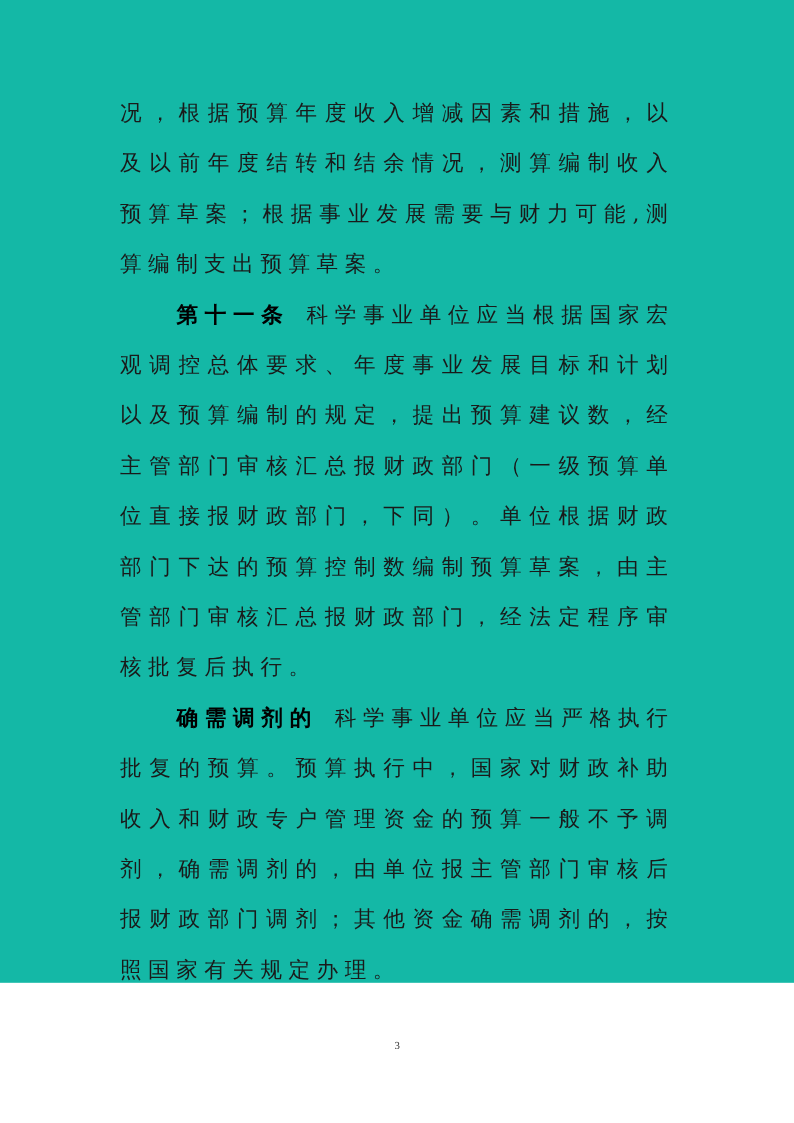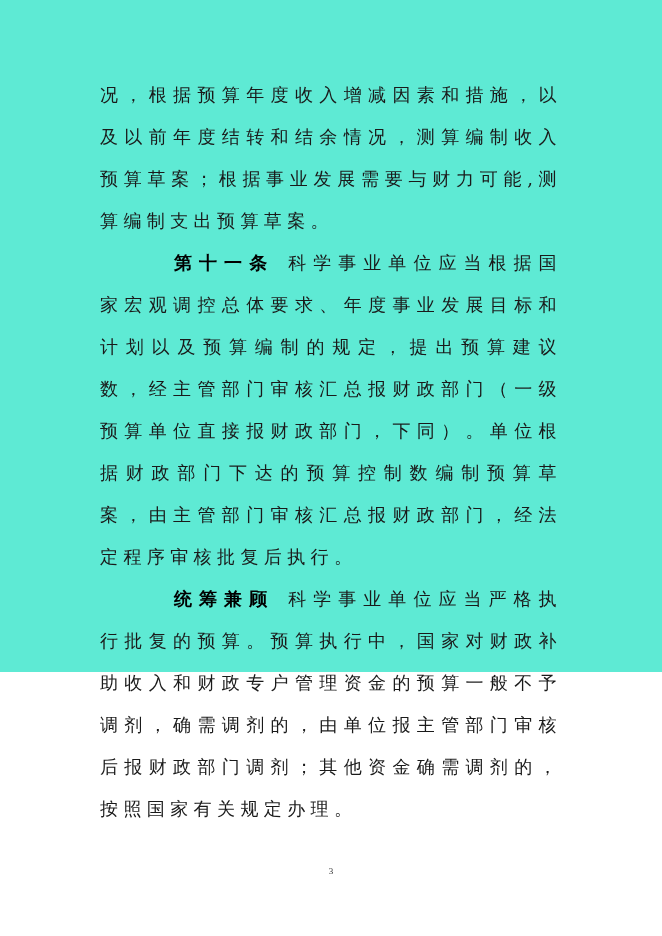--- a/index.html
+++ b/index.html
@@ -1,51 +1,50 @@
 <!DOCTYPE html>
 <html><head>
 <meta charset="utf-8">
 <style>
   html, body { margin: 0; padding: 0; background: #ffffff; }
   body { width: 662px; height: 936px; position: relative; overflow: hidden; }
   .page {
-    position: absolute; left: 0; top: 0; width: 662px; height: 672px;
-    background: #5eead4;
+    position: absolute; left: 0; top: 0; width: 662px; height: 819px;
+    background: #14b8a6;
   }
   .body-text {
     position: absolute; left: 100px; top: 74px; width: 462px;
     font-family: "DejaVu Serif", "Liberation Serif", serif;
     font-size: 18px; line-height: 42px; color: #1a1a1a;
     letter-spacing: 5.4px;
     text-align: justify;
   }
   .para { margin: 0; padding: 0; }
   .para.indent { text-indent: 47px; }
   .article-no {
     font-family: "DejaVu Sans", "Liberation Sans", sans-serif;
     font-weight: bold; color: #000;
     margin-right: 14px;
-    margin-left: 27px;
   }
   .page-number {
     position: absolute; left: 0; width: 662px; top: 866px;
     text-align: center;
     font-family: "Liberation Serif", serif; font-size: 9px; color: #333;
   }
 </style>
 </head>
 <body>
 
 <div class="page">
   <div class="body-text">
     <p class="para">
       <span>况，根据预算年度收入增减因素和措施，以及以前年度结转和结余情况，测算编制收入预算草案；根据事业发展需要与财力可能,测算编制支出预算草案。</span>
     </p>
     <p class="para indent">
       <span class="article-no">第十一条</span><span>科学事业单位应当根据国家宏观调控总体要求、年度事业发展目标和计划以及预算编制的规定，提出预算建议数，经主管部门审核汇总报财政部门（一级预算单位直接报财政部门，下同）。单位根据财政部门下达的预算控制数编制预算草案，由主管部门审核汇总报财政部门，经法定程序审核批复后执行。</span>
     </p>
     <p class="para indent">
-      <span class="article-no">统筹兼顾</span><span>科学事业单位应当严格执行批复的预算。预算执行中，国家对财政补助收入和财政专户管理资金的预算一般不予调剂，确需调剂的，由单位报主管部门审核后报财政部门调剂；其他资金确需调剂的，按照国家有关规定办理。</span>
+      <span class="article-no">确需调剂的</span><span>科学事业单位应当严格执行批复的预算。预算执行中，国家对财政补助收入和财政专户管理资金的预算一般不予调剂，确需调剂的，由单位报主管部门审核后报财政部门调剂；其他资金确需调剂的，按照国家有关规定办理。</span>
     </p>
 
   </div>
   <div class="page-number">3</div>
 </div>
 
 </body></html>

